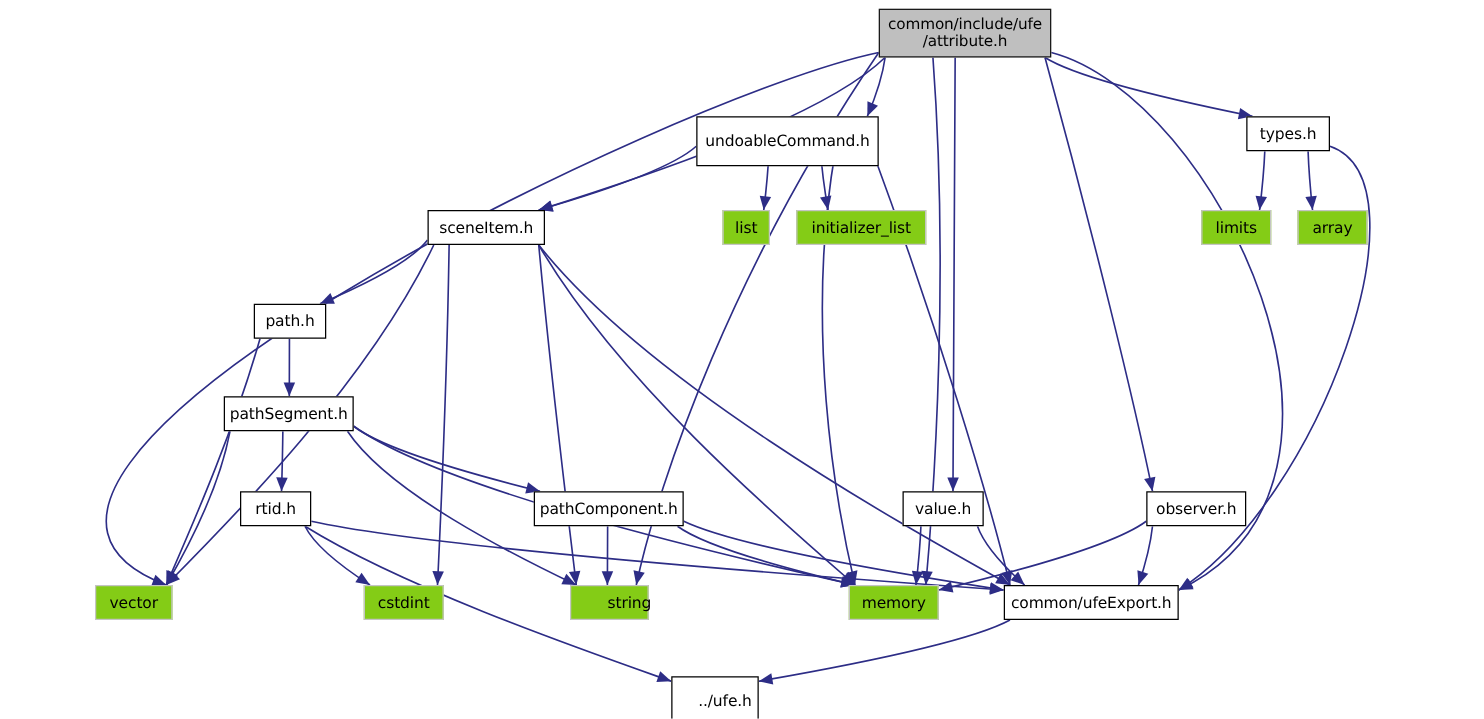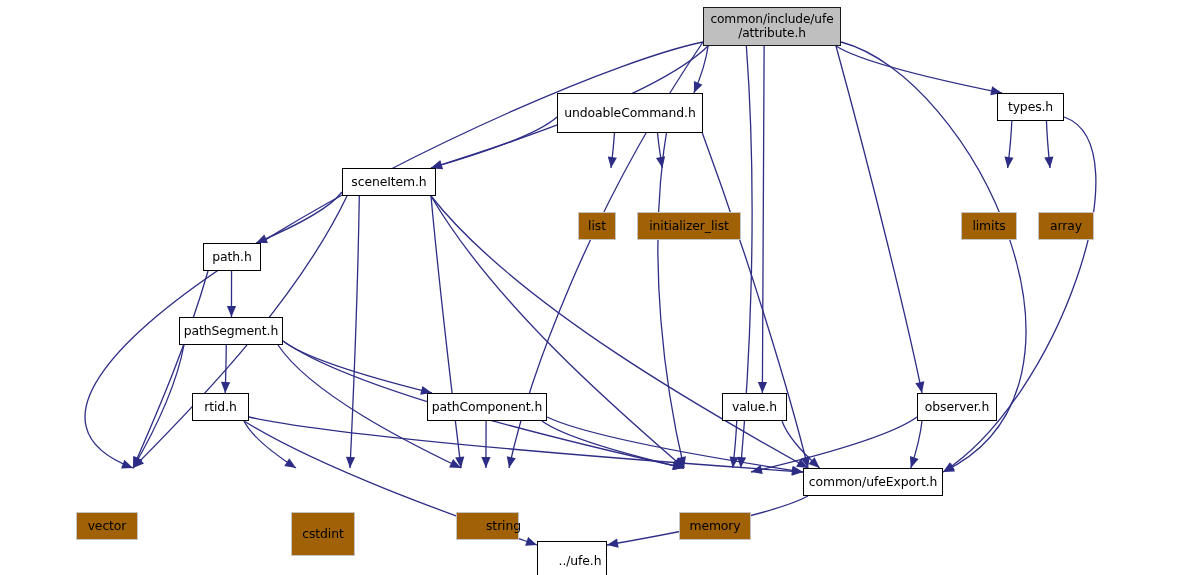--- a/index.html
+++ b/index.html
@@ -45,23 +45,22 @@
   }
   
   .node-project {
     border: 1.3px solid #000000;
     background: #ffffff;
     font-size: 12.4px;
   }
   
   .node-system {
     border: 1.3px solid #c4c4c4;
-    background: #a16207;
+    background: #84cc16;
     font-size: 12.4px;
-    margin-top: 44px;
   }
   
   .node-current {
     border: 1.3px solid #1a1a1a;
     background: #bfbfbf;
     font-size: 12.2px;
   }
 </style>
 </head>
 <body>
@@ -161,19 +160,19 @@
       <div class="node-box node-system" style="left: 961px; top: 168px; width: 56px; height: 28px;">limits</div>
       <div class="node-box node-system" style="left: 1038px; top: 168px; width: 56px; height: 28px;">array</div>
       <div class="node-box node-project" style="left: 342px; top: 168px; width: 94px; height: 28px;">sceneItem.h</div>
       <div class="node-box node-project" style="left: 203px; top: 243px; width: 58px; height: 28px;">path.h</div>
       <div class="node-box node-project" style="left: 179px; top: 317px; width: 104px; height: 28px;">pathSegment.h</div>
       <div class="node-box node-project" style="left: 192px; top: 393px; width: 57px; height: 28px;">rtid.h</div>
       <div class="node-box node-project" style="left: 427px; top: 393px; width: 120px; height: 28px;">pathComponent.h</div>
       <div class="node-box node-project" style="left: 722px; top: 393px; width: 65px; height: 28px;">value.h</div>
       <div class="node-box node-project" style="left: 917px; top: 393px; width: 80px; height: 28px; text-align: right;">observer.h</div>
       <div class="node-box node-system" style="left: 76px; top: 468px; width: 62px; height: 28px;">vector</div>
-      <div class="node-box node-system" style="left: 291px; top: 468px; width: 64px; height: 44px;">cstdint</div>
+      <div class="node-box node-system" style="left: 291px; top: 468px; width: 64px; height: 28px;">cstdint</div>
       <div class="node-box node-system" style="left: 456px; top: 468px; width: 63px; height: 28px; padding-left: 32px;">string</div>
       <div class="node-box node-system" style="left: 679px; top: 468px; width: 72px; height: 28px;">memory</div>
       <div class="node-box node-project" style="left: 803px; top: 468px; width: 140px; height: 28px;">common/ufeExport.h</div>
       <div class="node-box node-project" style="left: 537px; top: 541px; width: 70px; height: 40px; padding-left: 16px;">../ufe.h</div>
     </div>
 </div>
 
 </body></html>

